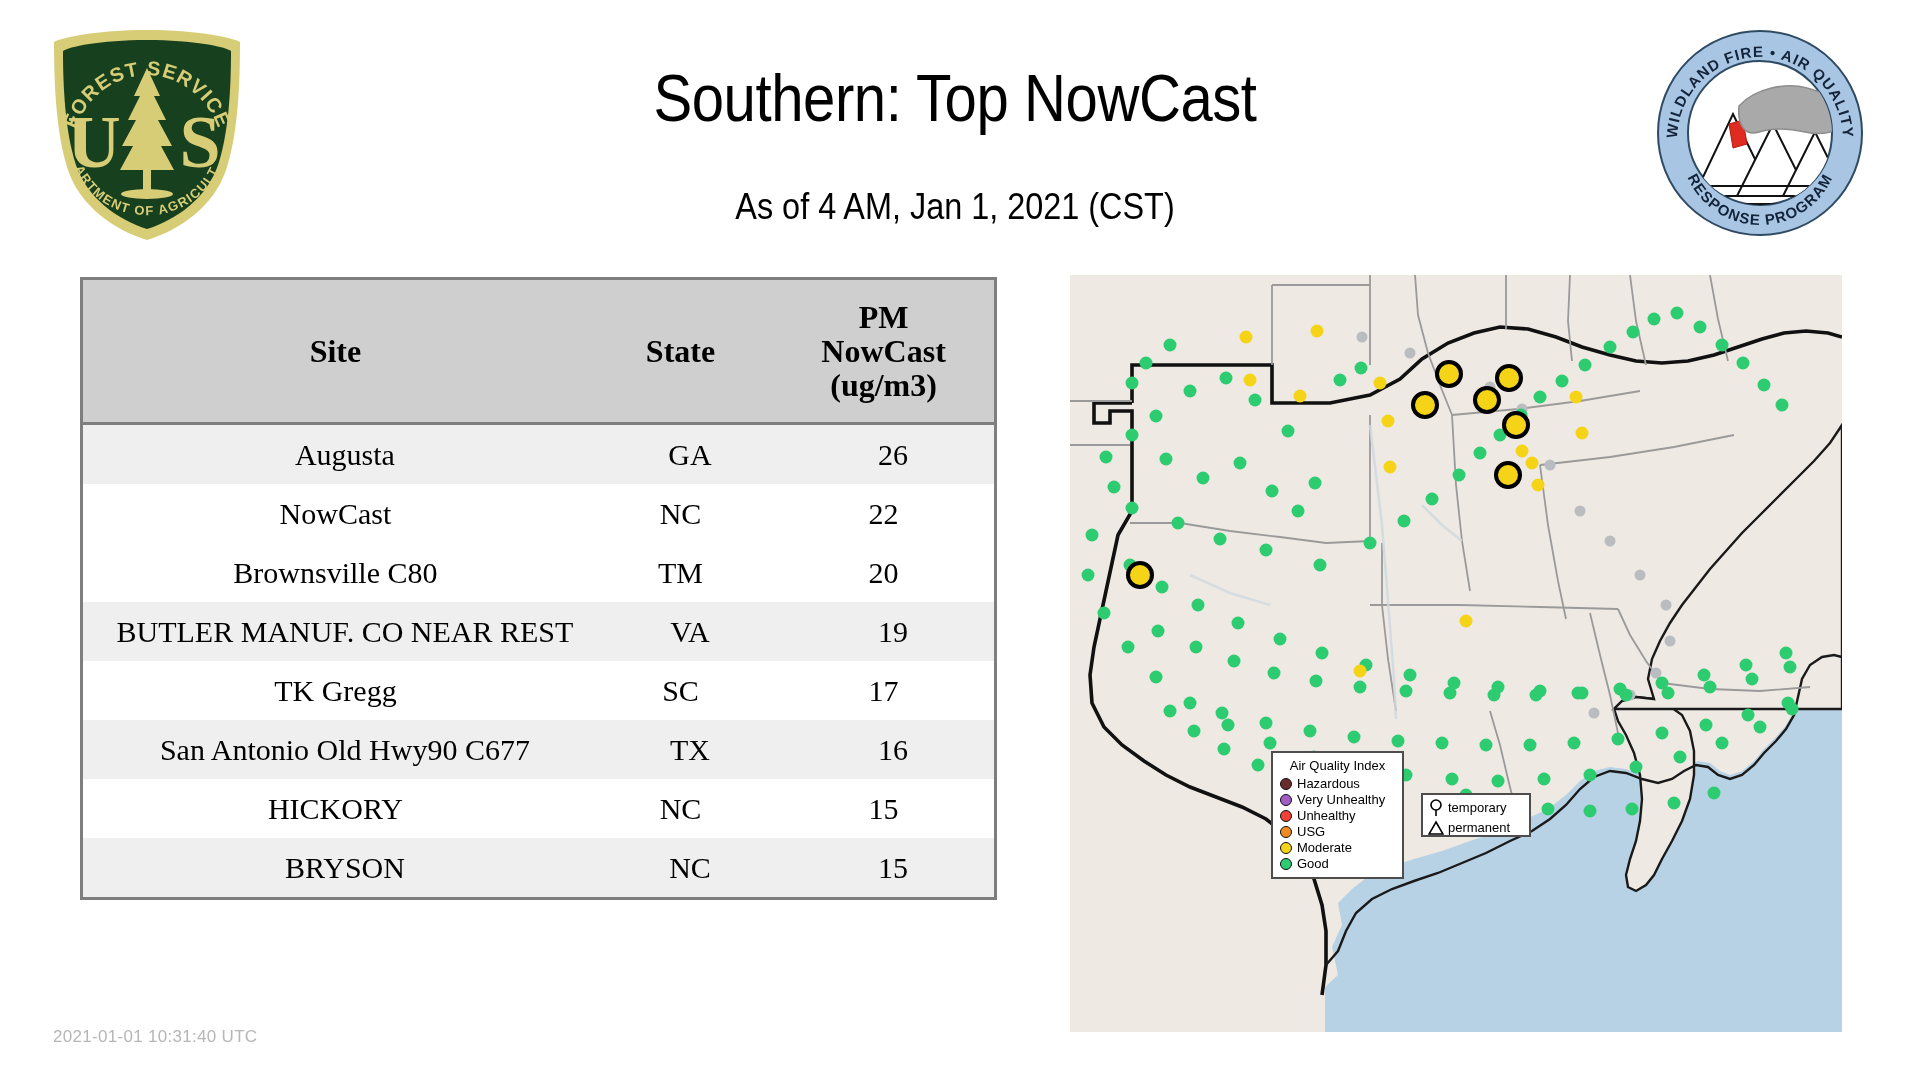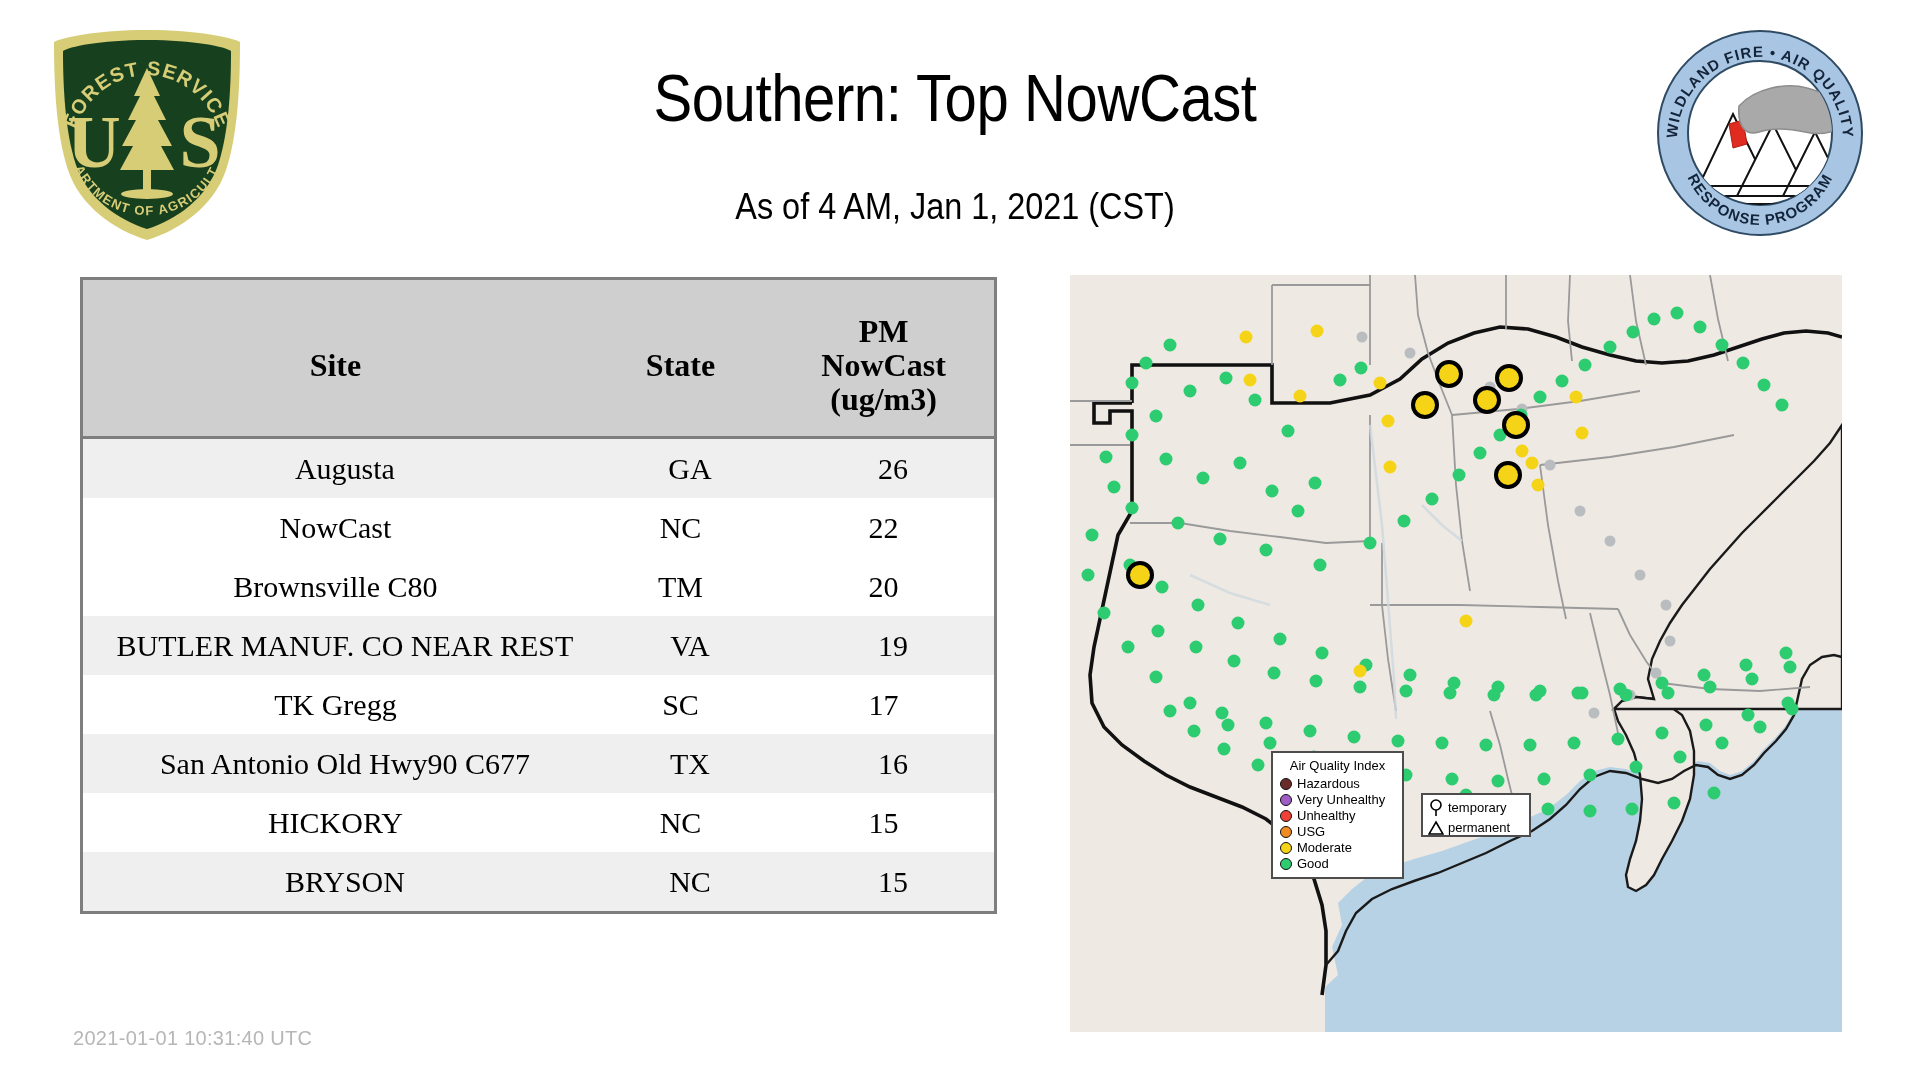--- a/index.html
+++ b/index.html
@@ -76,21 +76,21 @@
     font-family: "Liberation Serif", serif;
     table-layout: fixed;
   }
   table.data-table thead th {
     background: #cfcfcf;
     border-bottom: 3px solid #7e7e7e;
     font-size: 32px;
     font-weight: bold;
     color: #000;
     text-align: center;
-    padding: 26px 4px 12px;
+    padding: 12px 4px 12px;
     line-height: 34px;
     height: 118px;
     vertical-align: middle;
   }
   table.data-table tbody td {
     font-size: 30px;
     text-align: center;
     color: #000;
     height: 59px;
     padding: 0 4px;
@@ -100,24 +100,23 @@
   table.data-table tbody tr.even td { background: #ffffff; }
   .col-site  { width: 56%; }
   .col-state { width: 20%; }
   .col-pm    { width: 24%; }
 
   
   #timestamp {
     position: absolute;
     left: 53px;
     top: 1027px;
-    font-size: 20px;
+    font-size: 17px;
     color: #b6b6b6;
     letter-spacing: 0.3px;
-    margin-left: 20px;
   }
 
   
   #map-panel {
     position: absolute;
     left: 1070px;
     top: 275px;
     width: 772px;
     height: 757px;
     overflow: hidden;

